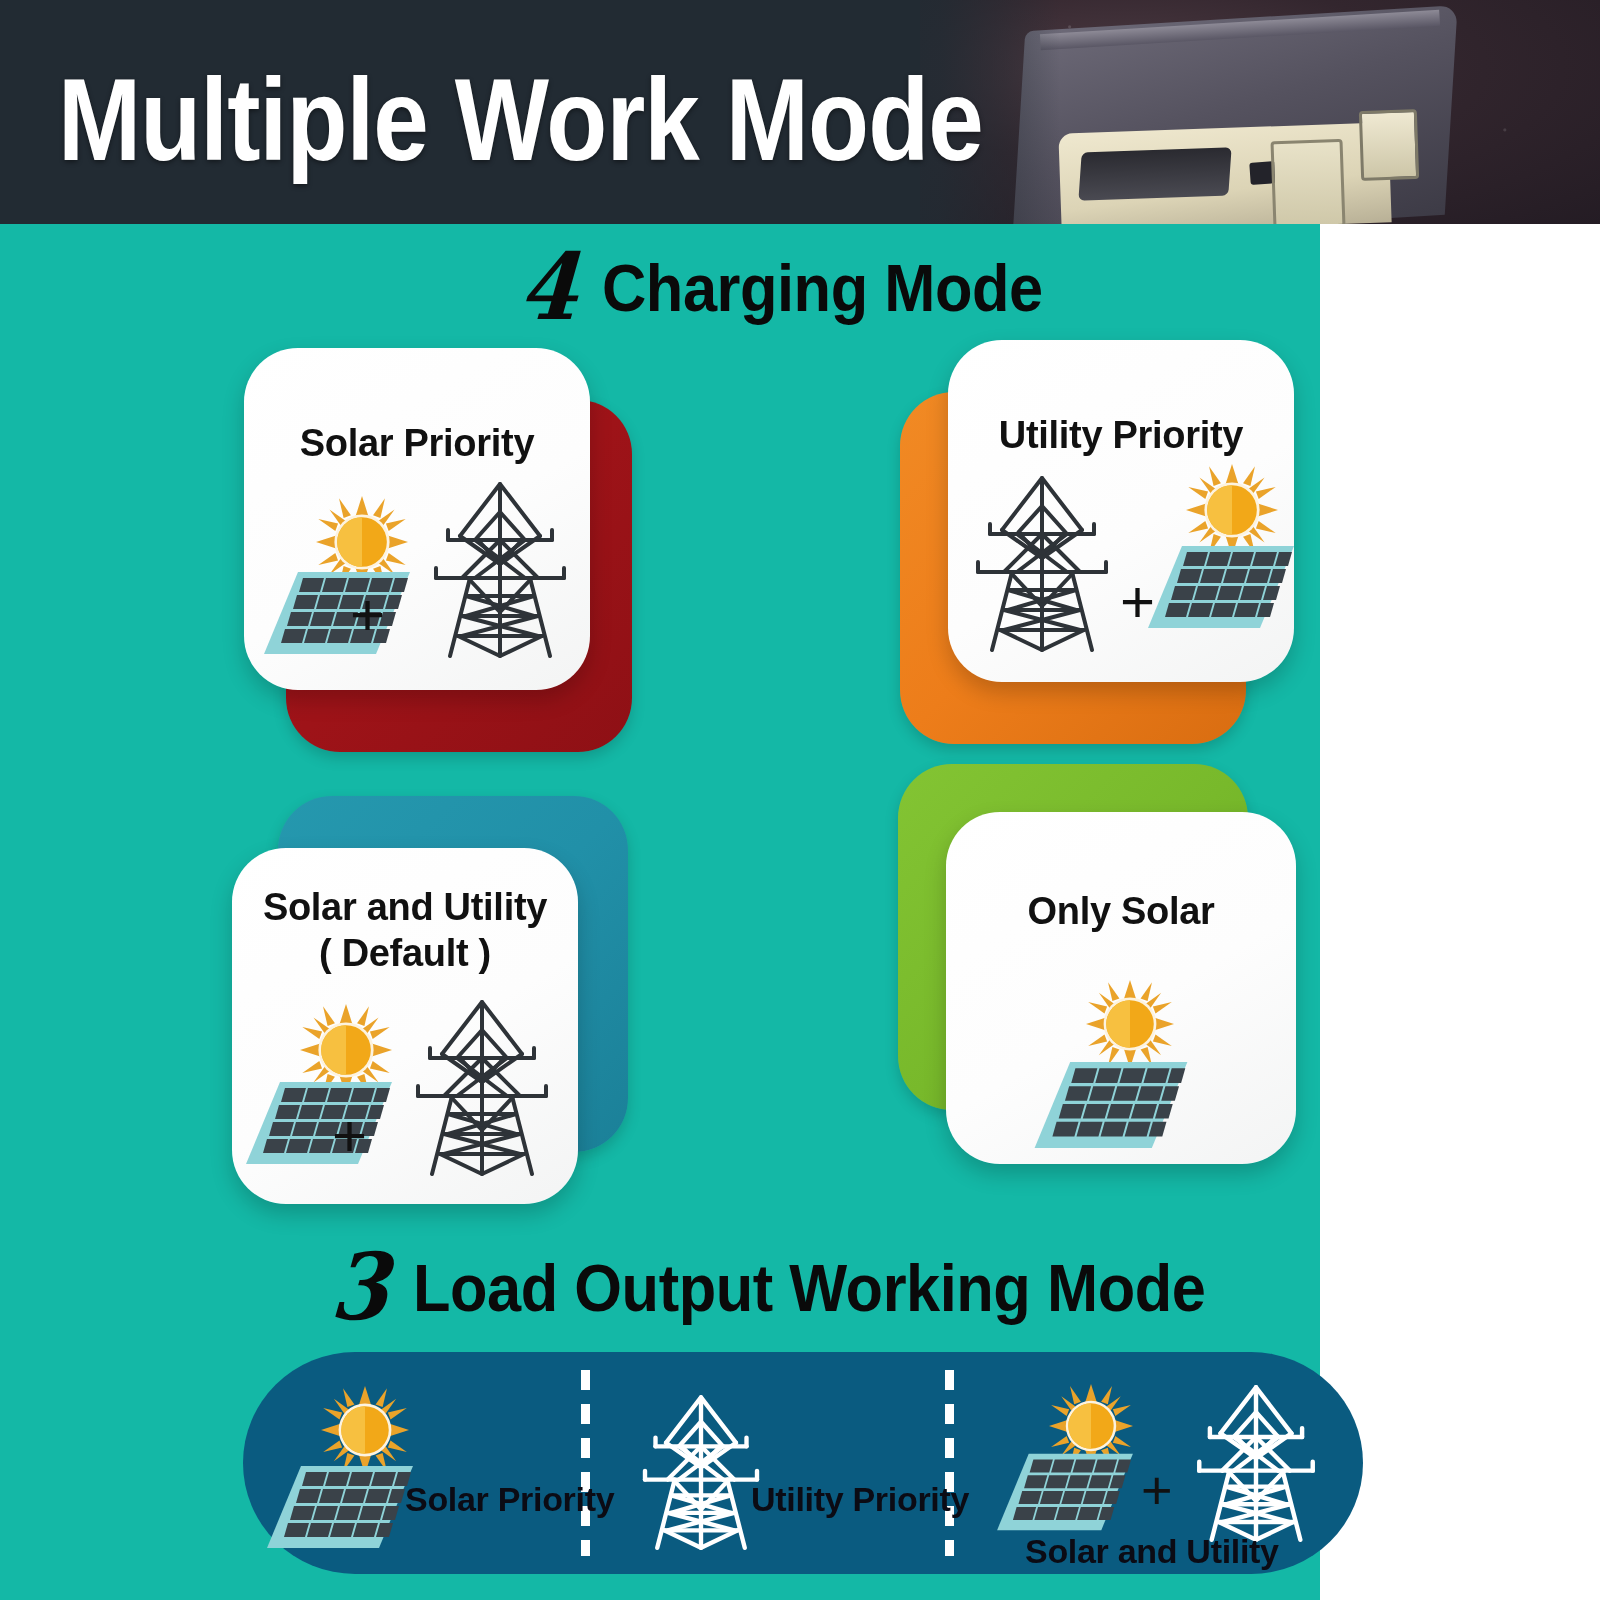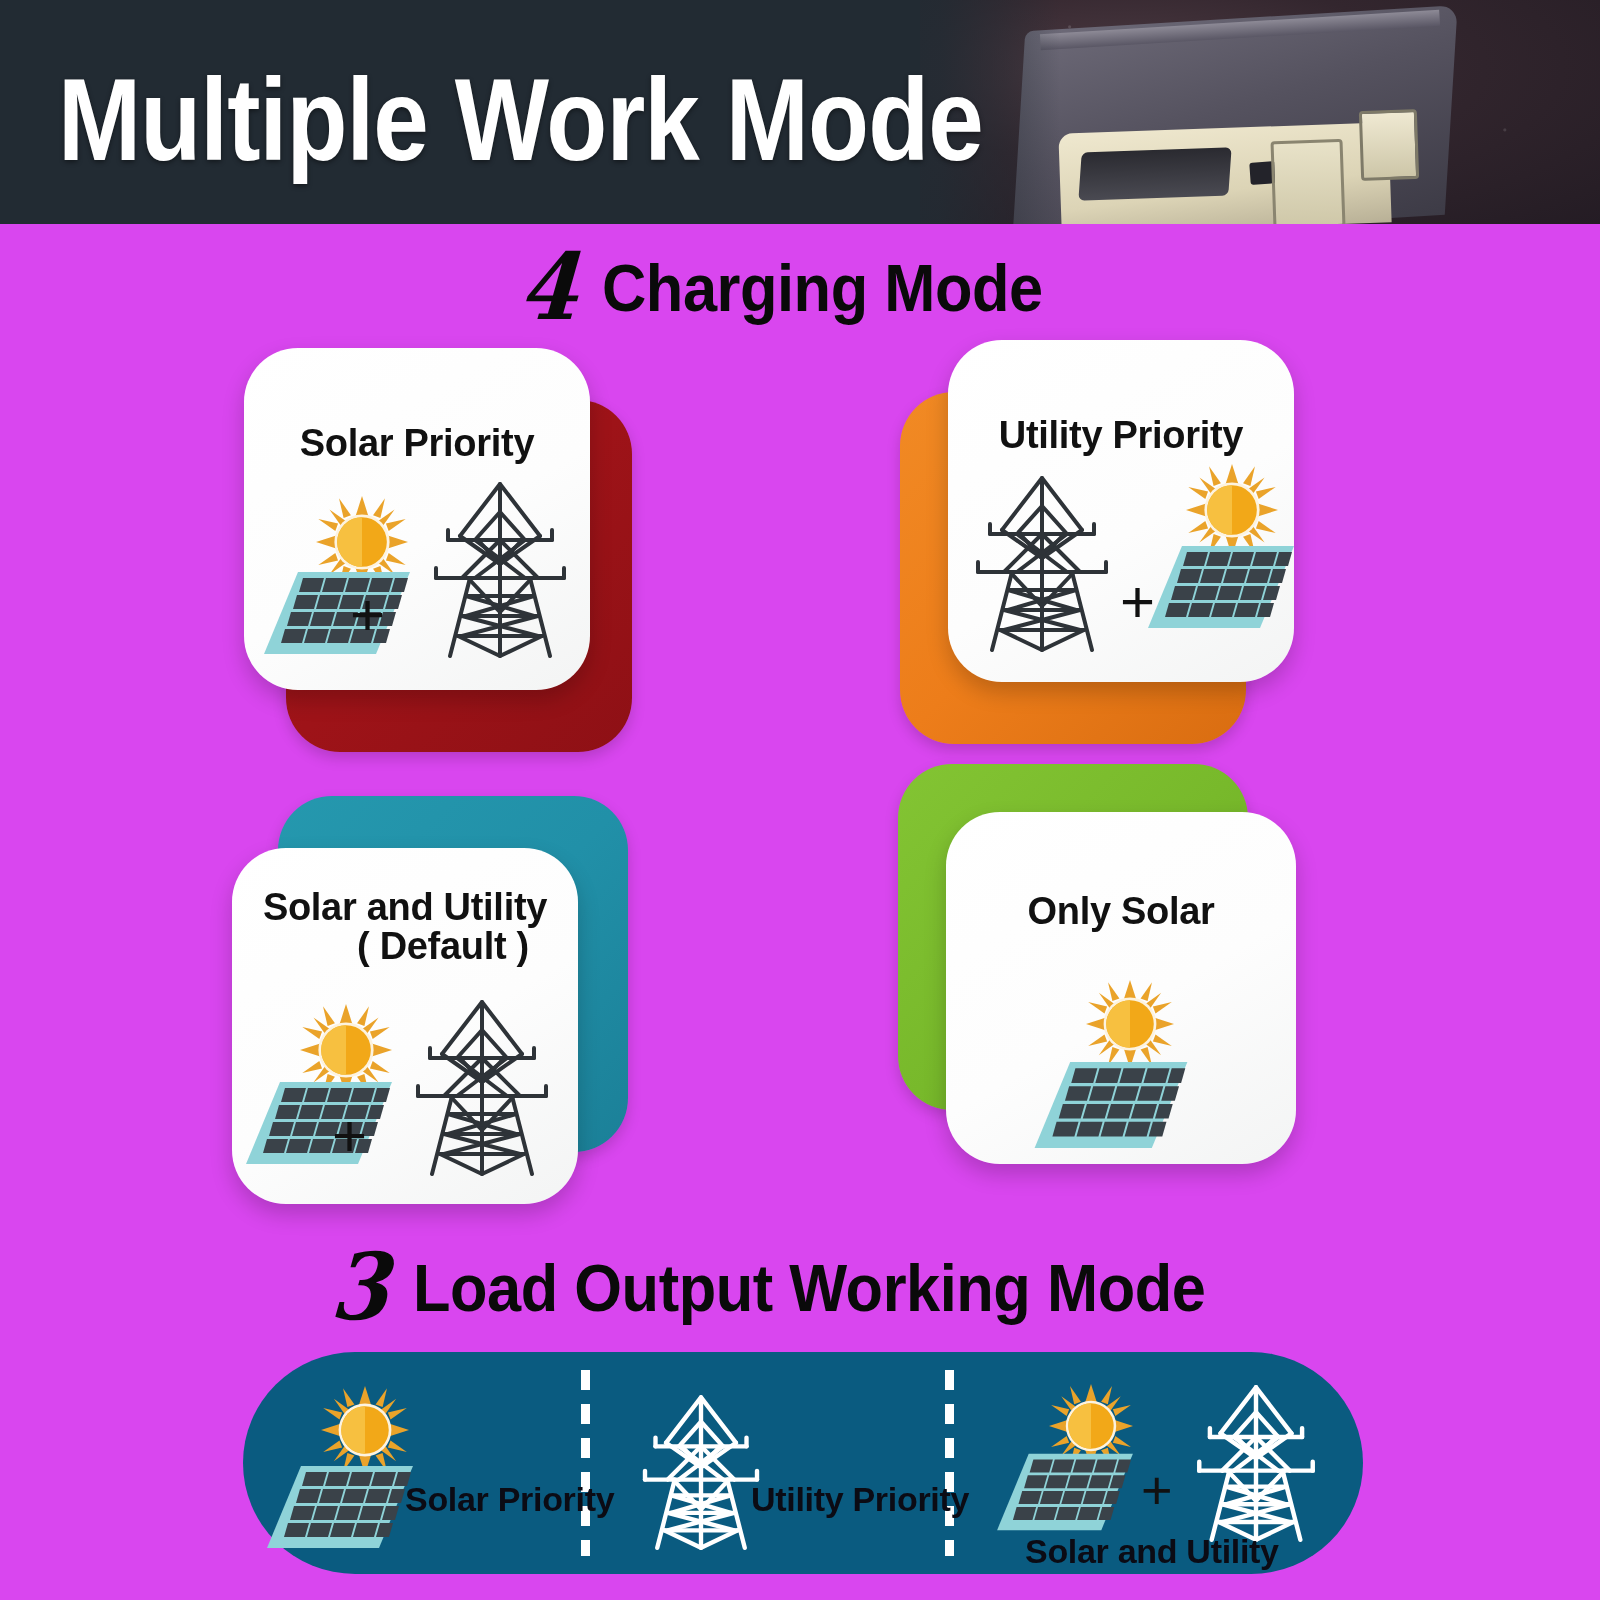--- a/index.html
+++ b/index.html
@@ -2,21 +2,21 @@
 <html><head>
 <meta charset="utf-8">
 <style>
   * { box-sizing: border-box; margin: 0; padding: 0; }
   html, body {
     width: 1600px; height: 1600px;
     background: #ffffff;
     font-family: "Liberation Sans", sans-serif;
     overflow: hidden;
   }
-  #root { position: relative; width: 1600px; height: 1600px; background:#d946ef; }
+  #root { position: relative; width: 1320px; height: 1600px; background:#14b8a6; }
 
   
   .header {
     position: absolute; left: 0; top: 0; width: 1600px; height: 224px;
     background: #222b33;
     overflow: hidden;
   }
   .header-photo {
     position: absolute; right: 0; top: 0; width: 680px; height: 224px;
     background:
@@ -388,21 +388,21 @@
           </svg>
         </div>
       </div>
     </div>
   </div>
 
   <div class="card-wrap" style="left:232px; top:796px; width:420px; height:420px;">
     <div class="back-card" style="left:46px; top:0; width:350px; height:356px; background:linear-gradient(135deg,#2598ae 0%, #2190a8 50%, #1b8098 100%);"></div>
     <div class="front-card" style="left:0; top:52px; width:346px; height:356px;">
       <div class="card-title" style="top:36px;">Solar and Utility</div>
-      <div class="card-title" style="top:75px;margin-left:38px;">( Default )</div>
+      <div class="card-title" style="top:82px;">( Default )</div>
       <div class="card-art" style="top:0; height:356px;">
         <div class="sun" style="left:68px; top:156px; width:92px; height:92px;">
           <svg viewBox="0 0 100 100">
             <g fill="#eaa32a">
               <polygon points="50,0 57,22 43,22"></polygon>
                 <polygon points="50,100 43,78 57,78"></polygon>
               <polygon points="0,50 22,43 22,57"></polygon>
                 <polygon points="100,50 78,57 78,43"></polygon>
               <polygon points="14.6,14.6 32,27 27,32"></polygon>
                 <polygon points="85.4,85.4 68,73 73,68"></polygon>

